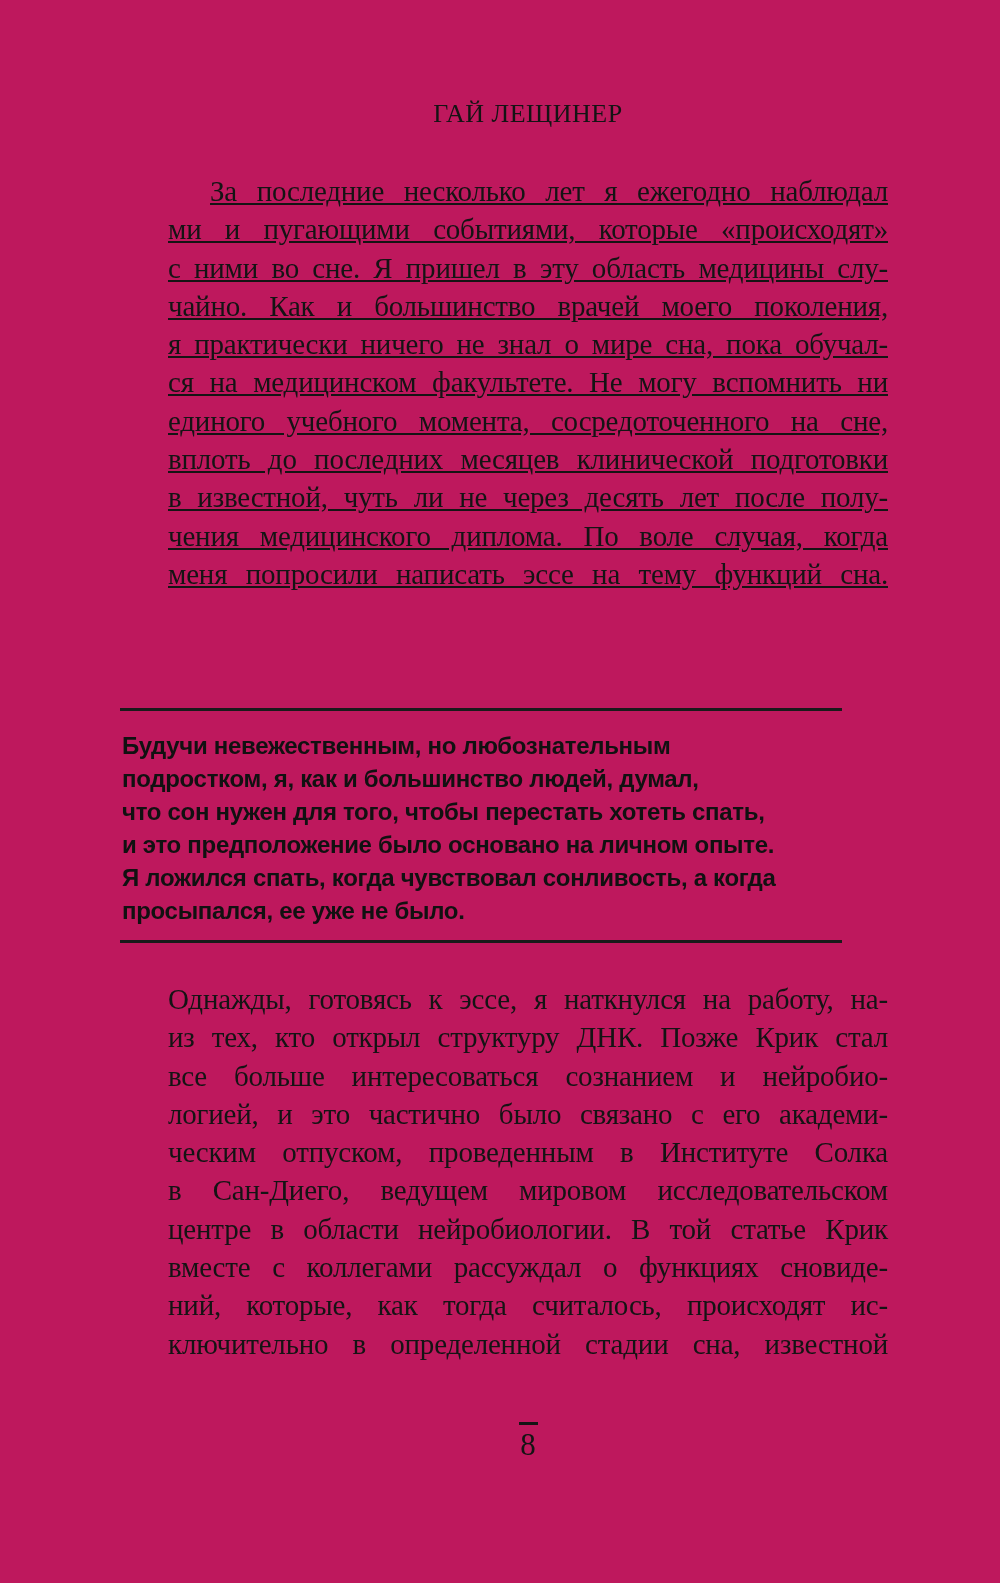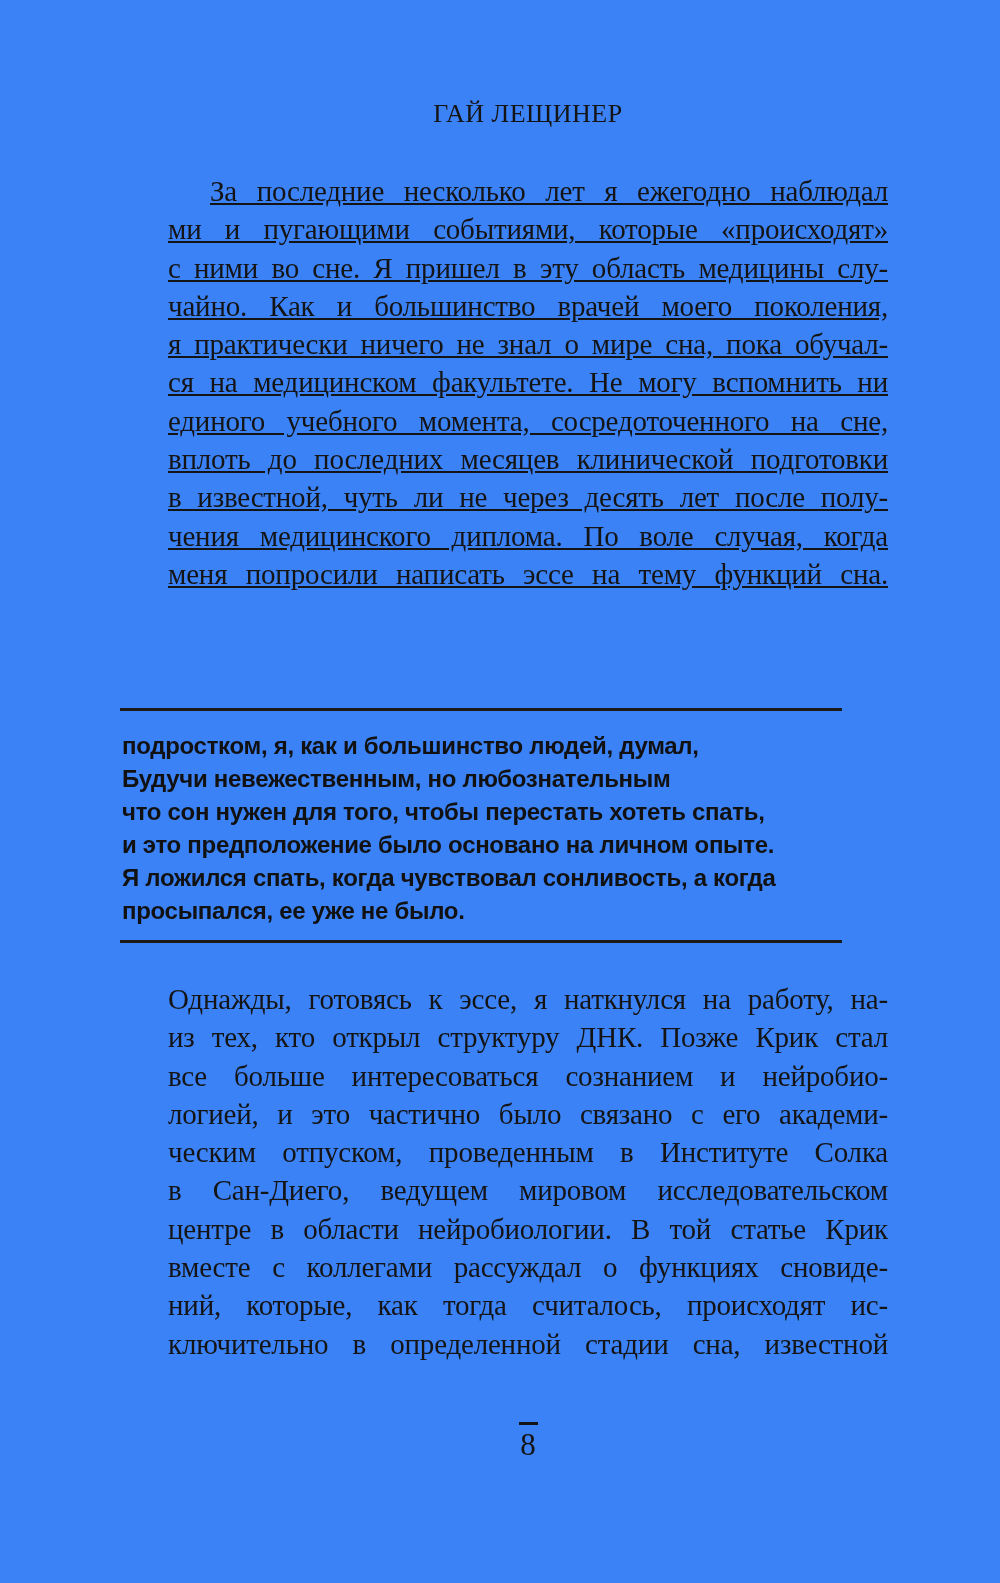--- a/index.html
+++ b/index.html
@@ -1,20 +1,20 @@
 <!DOCTYPE html>
 <html lang="ru"><head>
 <meta charset="utf-8">
 <style>
   html, body { margin: 0; padding: 0; background: #ffffff; }
   .page {
     position: relative;
     width: 1000px;
     height: 1583px;
-    background: #3b82f6;
+    background: #be185d;
     color: #141414;
     font-family: "Liberation Serif", "DejaVu Serif", serif;
     overflow: hidden;
   }
   .running-header {
     position: absolute;
     left: 168px;
     width: 720px;
     top: 100px;
     text-align: center;
@@ -99,22 +99,22 @@
     <div class="bl">единого учебного момента, сосредоточенного на сне,</div>
     <div class="bl">вплоть до последних месяцев клинической подготовки</div>
     <div class="bl">в известной, чуть ли не через десять лет после полу-</div>
     <div class="bl">чения медицинского диплома. По воле случая, когда</div>
     <div class="bl">меня попросили написать эссе на тему функций сна.</div>
   </div>
 
   <div class="rule rule-top"></div>
 
   <div class="pull-quote">
+    <div class="ql">Будучи невежественным, но любознательным</div>
     <div class="ql">подростком, я, как и большинство людей, думал,</div>
-    <div class="ql">Будучи невежественным, но любознательным</div>
     <div class="ql">что сон нужен для того, чтобы перестать хотеть спать,</div>
     <div class="ql">и это предположение было основано на личном опыте.</div>
     <div class="ql">Я ложился спать, когда чувствовал сонливость, а когда</div>
     <div class="ql">просыпался, ее уже не было.</div>
   </div>
 
   <div class="rule rule-bottom"></div>
 
   <div class="body-para para-2">
     <div class="bl">Однажды, готовясь к эссе, я наткнулся на работу, на-</div>

